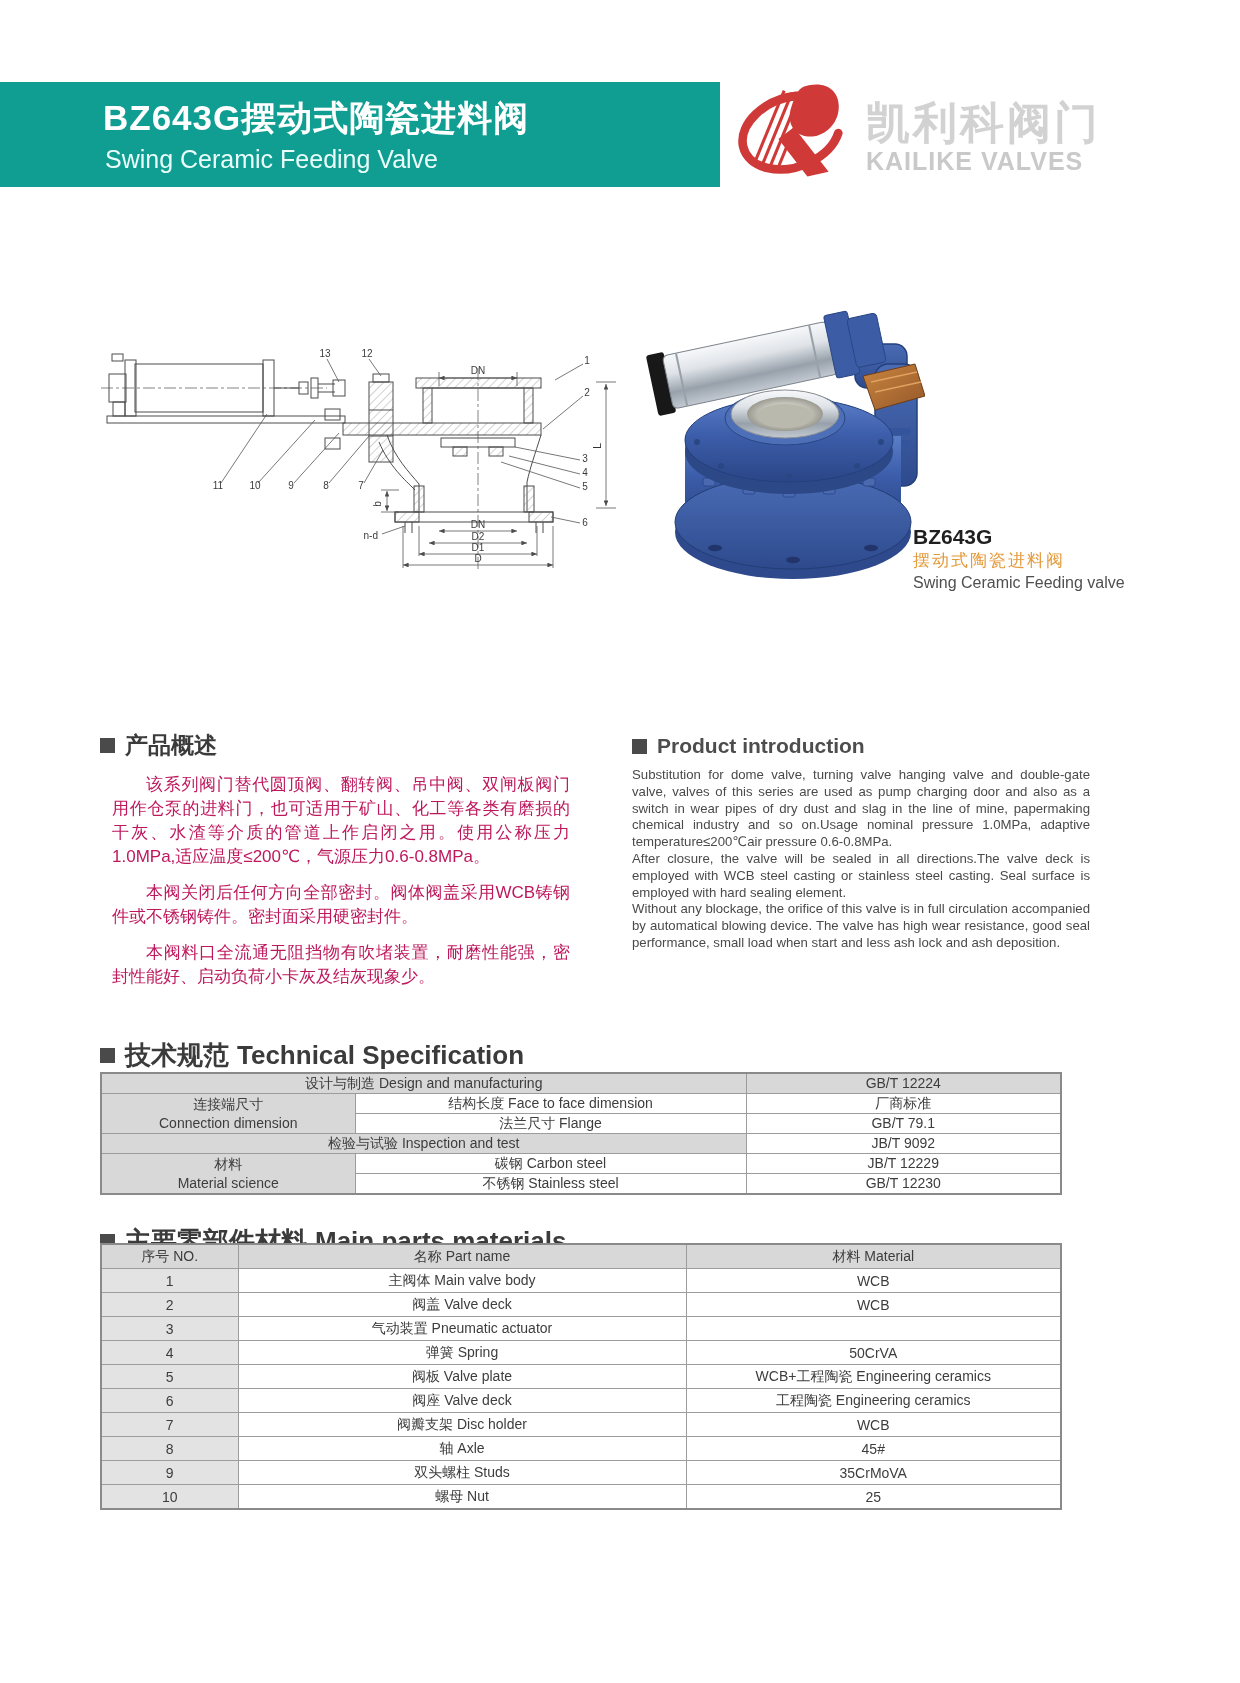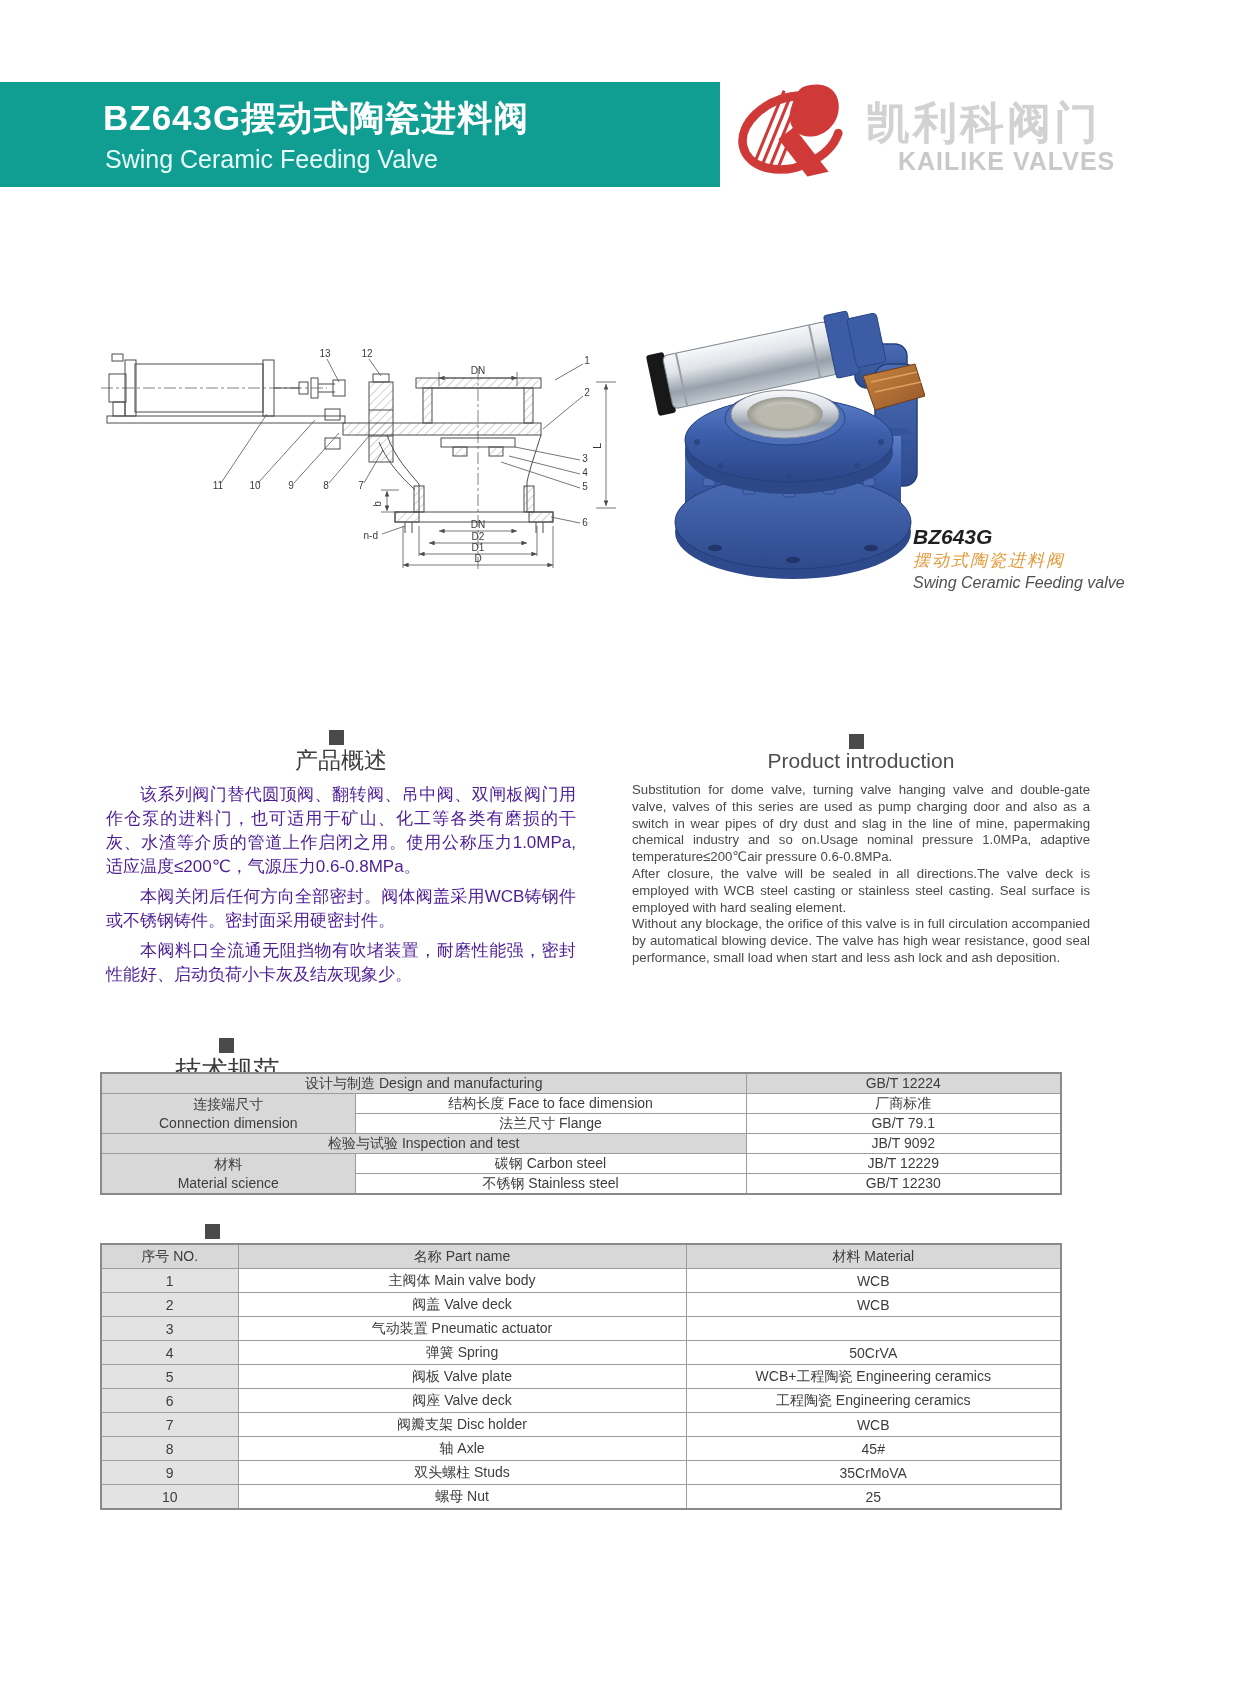--- a/index.html
+++ b/index.html
@@ -9,39 +9,39 @@
 
   
   .banner{left:0;top:82px;width:720px;height:105px;background:#0f9e91;}
   .banner-title{margin:13px 0 0 103px;font-size:35px;font-weight:bold;color:#ffffff;letter-spacing:1px;}
   .banner-sub{margin:3px 0 0 105px;font-size:25px;color:#eafdfb;}
 
   
   .logo{left:726px;top:78px;height:118px;display:flex;align-items:center;}
   .logo-text{margin-left:12px;}
   .logo-zh{font-size:44px;font-weight:bold;color:#d2d2d2;letter-spacing:3px;line-height:1;}
-  .logo-en{font-size:25px;font-weight:bold;color:#c9c9c9;letter-spacing:1px;margin-top:4px;line-height:1;margin-left:32px;}
+  .logo-en{font-size:25px;font-weight:bold;color:#c9c9c9;letter-spacing:1px;margin-top:4px;line-height:1;}
 
   
   .drawing{left:85px;top:290px;width:515px;height:285px;}
   .photo{left:593px;top:276px;width:332px;height:312px;}
-  .caption{left:913px;top:524px;line-height:1.2;font-style:italic;}
+  .caption{left:913px;top:524px;line-height:1.2;}
   .caption-model{font-size:21px;font-weight:bold;color:#1f1f1f;}
   .caption-zh{font-size:17px;color:#e49a3b;letter-spacing:2px;margin-top:2px;}
   .caption-en{font-size:16px;color:#4f4f4f;margin-top:1px;}
 
   
-  .sec-h{display:flex;align-items:center;font-weight:normal;color:#3b3b3b;flex-direction:column;}
+  .sec-h{display:flex;align-items:center;font-weight:bold;color:#3b3b3b;}
   .sq{display:inline-block;width:15px;height:15px;background:#4a4a4a;margin-right:10px;flex:0 0 auto;}
   .h-zh{margin-right:8px;}
 
   
   .overview{left:100px;top:730px;width:482px;}
   .overview .sec-h{font-size:23px;margin-bottom:7px;}
-  .overview p{margin:6px;font-size:17px;line-height:24px;text-indent:2em;text-align:justify;color:#4c1d95;}
+  .overview p{margin:12px;font-size:17px;line-height:24px;text-indent:2em;text-align:justify;color:#be185d;}
   .intro{left:632px;top:734px;width:458px;}
   .intro .sec-h{font-size:21px;margin-bottom:9px;color:#4d4d4d;}
   .intro p{margin:0;font-size:13.2px;line-height:16.8px;text-align:justify;color:#4a4a4a;}
 
   
   .tbl-h{font-size:26px;}
   .spec-h{left:100px;top:1038px;}
   .parts-h{left:100px;top:1224px;}
   table.tbl{border-collapse:collapse;table-layout:fixed;width:960px;background:#fff;padding-left:25px;}
   table.tbl td,table.tbl th{border:1px solid #9c9c9c;text-align:center;vertical-align:middle;

